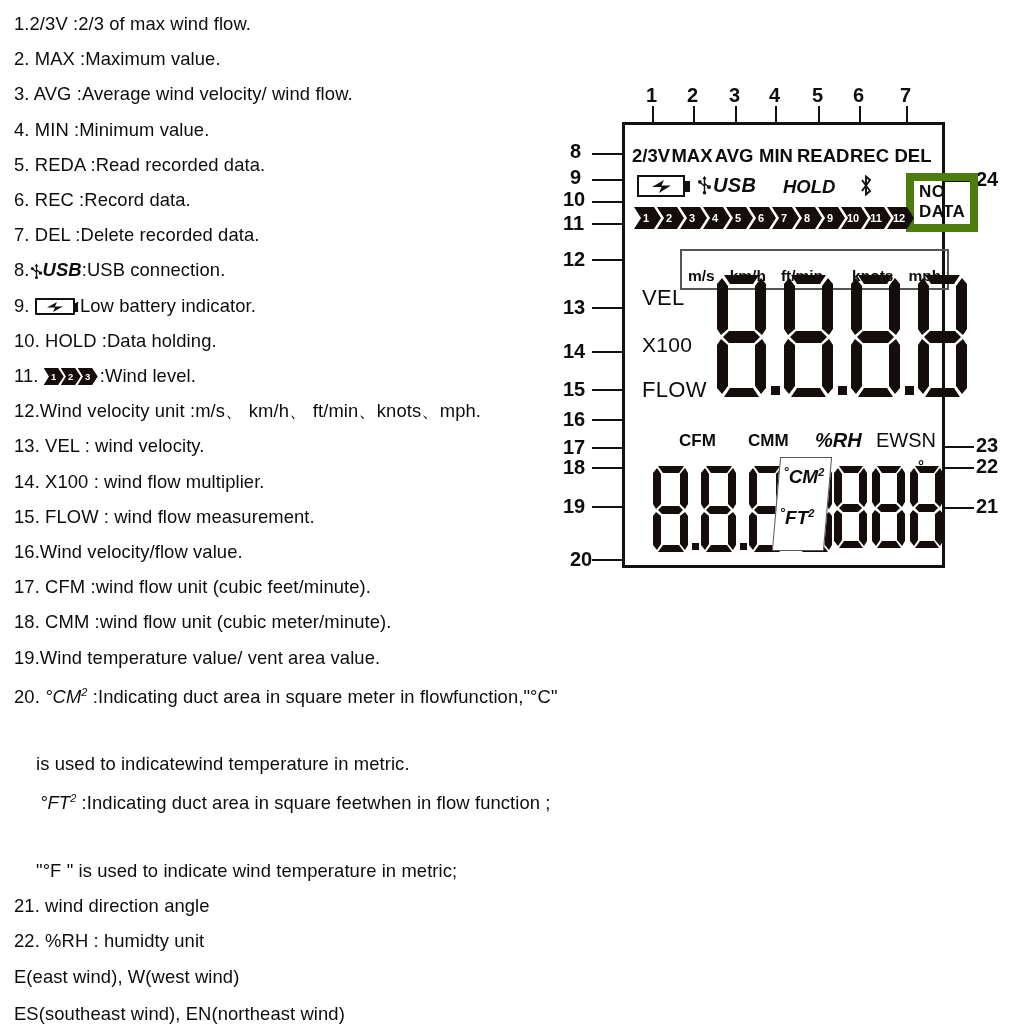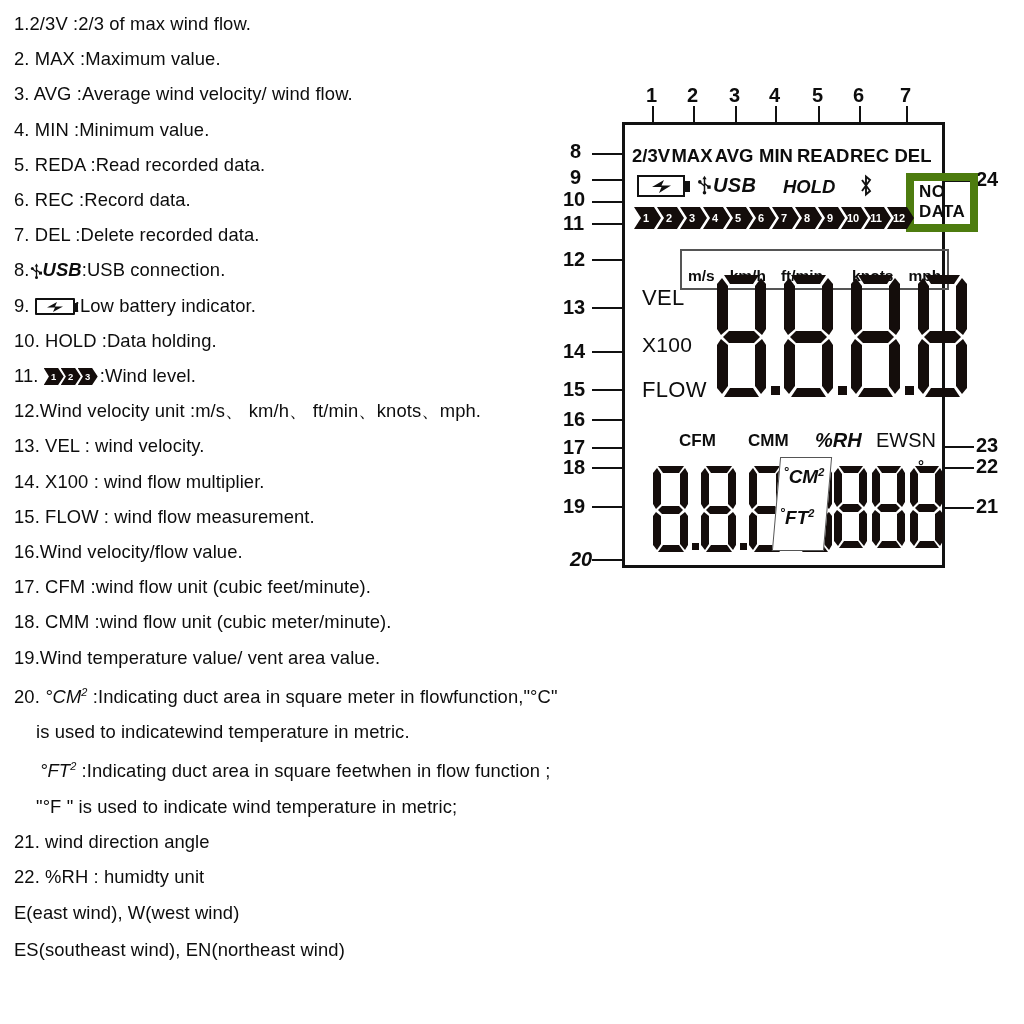--- a/index.html
+++ b/index.html
@@ -18,21 +18,21 @@
     position:absolute;
     left:14px; top:6px;
     width:560px;
   }
   .legend-item {
     font-size:18.4px;
     line-height:35.2px;
     white-space:nowrap;
     letter-spacing:.1px;
   }
-  .sub-line { padding-left:22px; }
+  .sub-line { padding-left:22px;margin-top:32px; }
   .sub-line2 { padding-left:26px; }
   .dir-line { line-height:37px; }
   .ital { font-style:italic; font-weight:bold; }
   .ital-reg { font-style:italic; }
   sup.sq { font-size:11px; vertical-align:super; font-style:italic; }
 
   
   .usb-inline {
     display:inline-block; position:relative;
     width:13px; height:16px; vertical-align:-3px;
@@ -297,21 +297,21 @@
   <div class="callout" style="left:563px; top:188px;">10</div>
   <div class="callout" style="left:563px; top:212px;">11</div>
   <div class="callout" style="left:563px; top:248px;">12</div>
   <div class="callout" style="left:563px; top:296px;">13</div>
   <div class="callout" style="left:563px; top:340px;">14</div>
   <div class="callout" style="left:563px; top:378px;">15</div>
   <div class="callout" style="left:563px; top:408px;">16</div>
   <div class="callout" style="left:563px; top:436px;">17</div>
   <div class="callout" style="left:563px; top:456px;">18</div>
   <div class="callout" style="left:563px; top:495px;">19</div>
-  <div class="callout" style="left:570px; top:548px;font-style:italic;">20</div>
+  <div class="callout" style="left:570px; top:548px;">20</div>
 
   <div class="lead h" style="left:592px; top:153px; width:96px;"></div>
   <div class="lead v" style="left:686px; top:153px; height:16px;"></div>
   <div class="lead h" style="left:592px; top:179px; width:50px;"></div>
   <div class="lead h" style="left:592px; top:201px; width:150px;"></div>
   <div class="lead v" style="left:740px; top:190px; height:12px;"></div>
   <div class="lead h" style="left:592px; top:223px; width:42px;"></div>
   <div class="lead h" style="left:592px; top:259px; width:86px;"></div>
   <div class="lead h" style="left:592px; top:307px; width:54px;"></div>
   <div class="lead h" style="left:592px; top:351px; width:50px;"></div>

